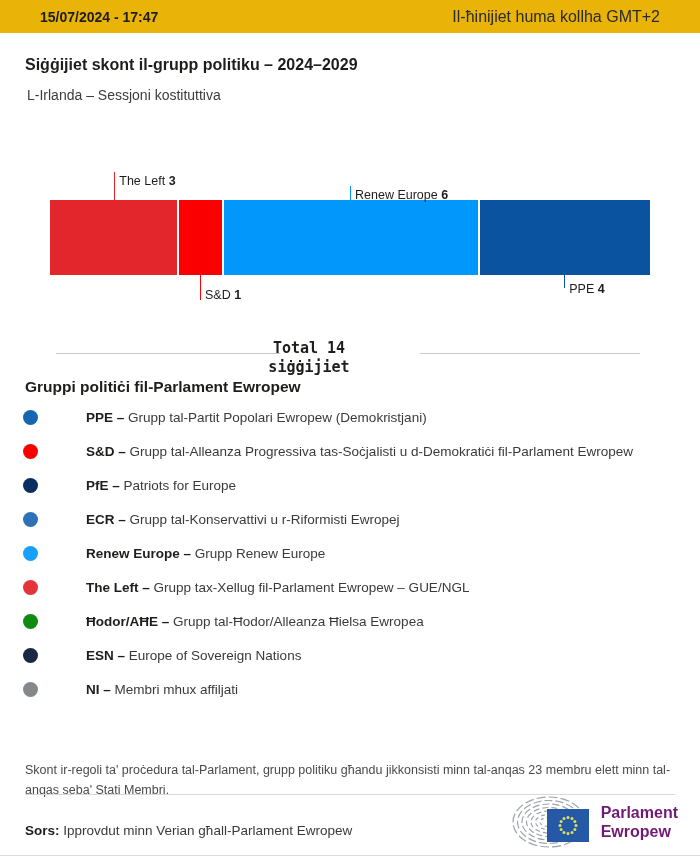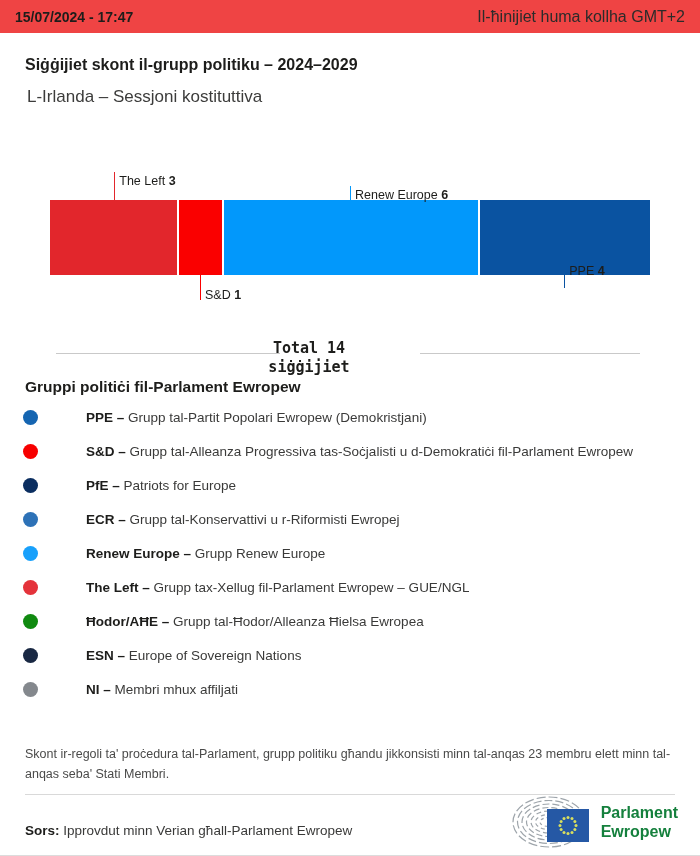--- a/index.html
+++ b/index.html
@@ -3,29 +3,29 @@
 <meta charset="utf-8">
 <style>
   html,body{margin:0;padding:0;background:#fff;}
   .page{
     position:relative;width:700px;height:856px;background:#fff;overflow:hidden;
     font-family:"Liberation Sans",sans-serif;color:#1d1d1b;
     border-bottom:1px solid #dcdcdc;box-sizing:border-box;
   }
   
   .topbar{
-    position:absolute;top:0;left:0;width:700px;height:33px;background:#ef4444;
+    position:absolute;top:0;left:0;width:700px;height:33px;background:#eab308;
     display:flex;justify-content:space-between;align-items:center;
-    padding:0 15px;box-sizing:border-box;
+    padding:0 40px;box-sizing:border-box;
   }
   .topbar .dt{font-weight:bold;font-size:14px;color:#1d1d1b;}
   .topbar .tz{font-size:16px;color:#2b2b2a;}
   
   .title{position:absolute;top:56px;left:25px;font-size:16px;font-weight:bold;color:#1d1d1b;margin:0;}
-  .subtitle{position:absolute;top:87px;left:27px;font-size:17px;font-weight:normal;color:#3c3c3b;margin:0;}
+  .subtitle{position:absolute;top:87px;left:27px;font-size:14px;font-weight:normal;color:#3c3c3b;margin:0;}
   
   .bar{position:absolute;left:50px;top:200px;width:600px;height:75px;display:flex;gap:2px;}
   .seg{height:100%;}
   .tick{position:absolute;width:0;border-left:1px solid #000;}
   .c-label{position:absolute;font-size:12.5px;color:#1d1d1b;white-space:nowrap;line-height:14px;}
   .c-label b{font-weight:bold;}
   
   .total-row{position:absolute;top:338px;left:0;width:618px;height:42px;}
   .hr-line{position:absolute;top:15px;border-top:1px solid #c9c9c9;}
   .hr-line.left{left:56px;width:224px;}
@@ -35,26 +35,26 @@
     font-family:"DejaVu Sans Mono",monospace;font-weight:bold;font-size:15px;line-height:19px;color:#1d1d1b;
   }
   
   .legend-heading{position:absolute;top:378px;left:25px;font-size:15.5px;font-weight:bold;color:#1d1d1b;margin:0;}
   .legend{position:absolute;top:400px;left:23px;right:25px;list-style:none;margin:0;padding:0;}
   .legend li{height:34px;display:flex;align-items:center;}
   .dot{width:15px;height:15px;border-radius:50%;flex:0 0 15px;margin-right:16px;}
   .l-text{font-size:13.5px;color:#3a3a39;white-space:nowrap;overflow:hidden;}
   .l-text b{color:#1d1d1b;font-weight:bold;padding-left:32px;}
   
-  .footnote{position:absolute;top:744px;left:25px;width:650px;font-size:12.5px;line-height:20px;color:#4a4a49;margin:0;}
+  .footnote{position:absolute;top:760px;left:25px;width:650px;font-size:12.5px;line-height:20px;color:#4a4a49;margin:0;}
   .divider{position:absolute;top:794px;left:25px;width:650px;border-top:1px solid #d9d9d9;}
   .source-line{position:absolute;top:823px;left:25px;font-size:13.5px;color:#3a3a39;margin:0;}
   .source-line b{color:#1d1d1b;}
   .logo{position:absolute;top:794px;right:22px;display:flex;align-items:center;}
-  .logo-text{margin-left:6px;font-size:16px;font-weight:bold;color:#15803d;line-height:19px;}
+  .logo-text{margin-left:6px;font-size:16px;font-weight:bold;color:#701a75;line-height:19px;}
 </style>
 </head>
 <body>
 
 <div class="page">
 
   <header class="topbar">
     <span class="dt">15/07/2024 - 17:47</span>
     <span class="tz">Il-ħinijiet huma kollha GMT+2</span>
   </header>
@@ -69,21 +69,21 @@
       <div class="seg" style="flex-grow: 4; background: rgb(10, 83, 161);"></div>
     </div>
   <div id="callouts">
       <div class="tick" style="left: 114.286px; height: 28px; top: 172px; border-left-color: rgb(226, 38, 44);"></div>
       <div class="c-label" style="left: 119.286px; top: 174px;"><span>The Left </span><b>3</b></div>
       <div class="tick" style="left: 200px; height: 25px; top: 275px; border-left-color: rgb(250, 0, 0);"></div>
       <div class="c-label" style="left: 205px; top: 288px;"><span>S&amp;D </span><b>1</b></div>
       <div class="tick" style="left: 350px; height: 14px; top: 186px; border-left-color: rgb(2, 152, 251);"></div>
       <div class="c-label" style="left: 355px; top: 188px;"><span>Renew Europe </span><b>6</b></div>
       <div class="tick" style="left: 564.286px; height: 12.5px; top: 275px; border-left-color: rgb(10, 83, 161);"></div>
-      <div class="c-label" style="left: 569.286px; top: 264px;"><span>PPE </span><b>4</b></div>
+      <div class="c-label" style="left: 569.286px; top: 282px;"><span>PPE </span><b>4</b></div>
     </div>
 
   <div class="total-row">
     <div class="hr-line left"></div>
     <div class="hr-line right"></div>
     <div class="total-text">
       <div>Total 14</div>
       <div>siġġijiet</div>
     </div>
   </div>

